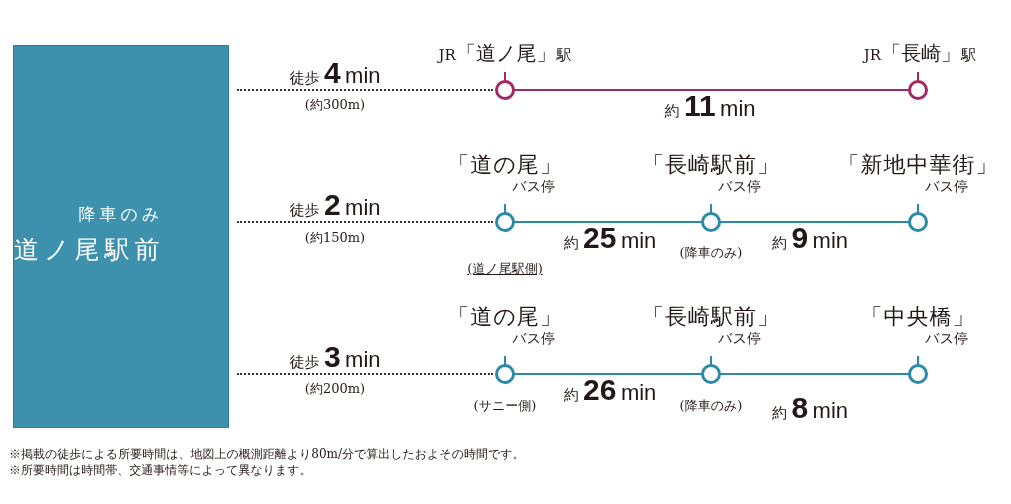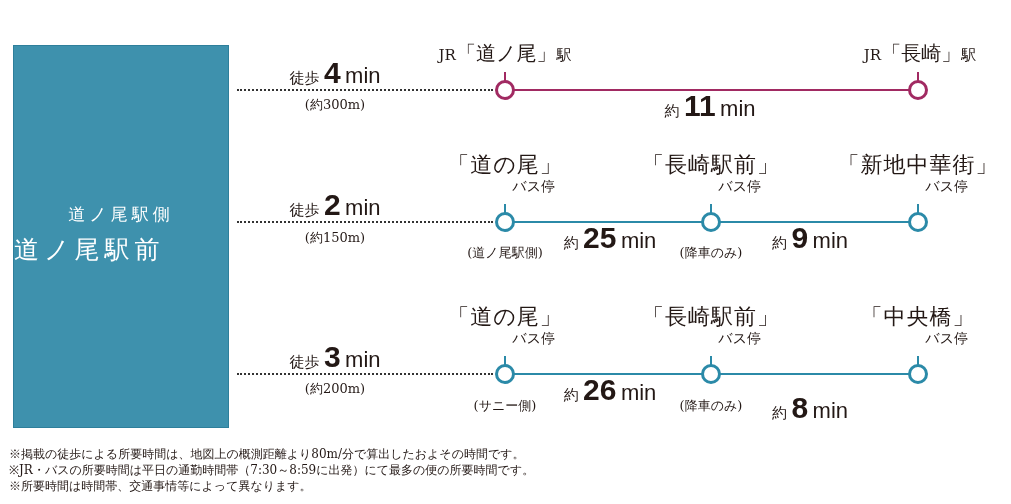--- a/index.html
+++ b/index.html
@@ -29,21 +29,21 @@
     .stn-jr { font-size: 15px; white-space: nowrap; text-align: center; }
     .stn-jr .big { font-size: 20px; }
     .stn-type { font-size: 14px; white-space: nowrap; text-align: right; }
     .stn-note { font-size: 13px; white-space: nowrap; text-align: center; }
     .notes { left: 9px; top: 446px; font-size: 12px; line-height: 16px; white-space: nowrap; }
   </style>
 </head>
 <body>
 
 <div class="abs origin-box">
-  <div class="origin-sub">道ノ尾駅側</div>
+  <div class="origin-sub">降車のみ</div>
   <div class="origin-main">道ノ尾駅前</div>
 </div>
 
 <div class="abs walk" style="left:260px; top:56px; width:150px;">
   <span class="jp">徒歩</span>
   <span class="num">4</span>
   <span class="unit">min</span>
 </div>
 <div class="abs dots" style="left:237px; top:89px; width:256px;"></div>
 <div class="abs dist" style="left:280px; top:96px; width:110px;">(約300m)</div>
@@ -77,21 +77,21 @@
 <div class="abs line" style="left:510px; top:221px; width:404px; background:#2b8aa8;"></div>
 <div class="abs tick" style="left:504px; top:204px; background:#2b8aa8;"></div>
 <div class="abs tick" style="left:710px; top:204px; background:#2b8aa8;"></div>
 <div class="abs tick" style="left:917px; top:204px; background:#2b8aa8;"></div>
 <div class="abs node" style="left:495px; top:212px; border-color:#2b8aa8;"></div>
 <div class="abs node" style="left:701px; top:212px; border-color:#2b8aa8;"></div>
 <div class="abs node" style="left:908px; top:212px; border-color:#2b8aa8;"></div>
 
 <div class="abs stn-name" style="left:425px; top:150px; width:160px;">「道の尾」</div>
 <div class="abs stn-type" style="left:455px; top:178px; width:100px;">バス停</div>
-<div class="abs stn-note" style="left:440px; top:244px; width:130px;">(道ノ尾駅側)</div>
+<div class="abs stn-note" style="left:440px; top:260px; width:130px;text-decoration:underline;">(道ノ尾駅側)</div>
 
 <div class="abs stn-name" style="left:621px; top:150px; width:180px;">「長崎駅前」</div>
 <div class="abs stn-type" style="left:661px; top:178px; width:100px;">バス停</div>
 <div class="abs stn-note" style="left:651px; top:244px; width:120px;">(降車のみ)</div>
 
 <div class="abs stn-name" style="left:818px; top:150px; width:200px;">「新地中華街」</div>
 <div class="abs stn-type" style="left:868px; top:178px; width:100px;">バス停</div>
 
 <div class="abs dur" style="left:530px; top:188px; width:160px;">
   <span class="jp">約</span>
@@ -137,15 +137,14 @@
   <span class="unit">min</span>
 </div>
 <div class="abs dur" style="left:740px; top:358px; width:140px;">
   <span class="jp">約</span>
   <span class="num">8</span>
   <span class="unit">min</span>
 </div>
 
 <div class="abs notes">
   <div>※掲載の徒歩による所要時間は、地図上の概測距離より80m/分で算出したおよその時間です。</div>
-  <div>※JR・バスの所要時間は平日の通勤時間帯（7:30～8:59に出発）にて最多の便の所要時間です。</div>
   <div>※所要時間は時間帯、交通事情等によって異なります。</div>
 </div>
 
 </body></html>

